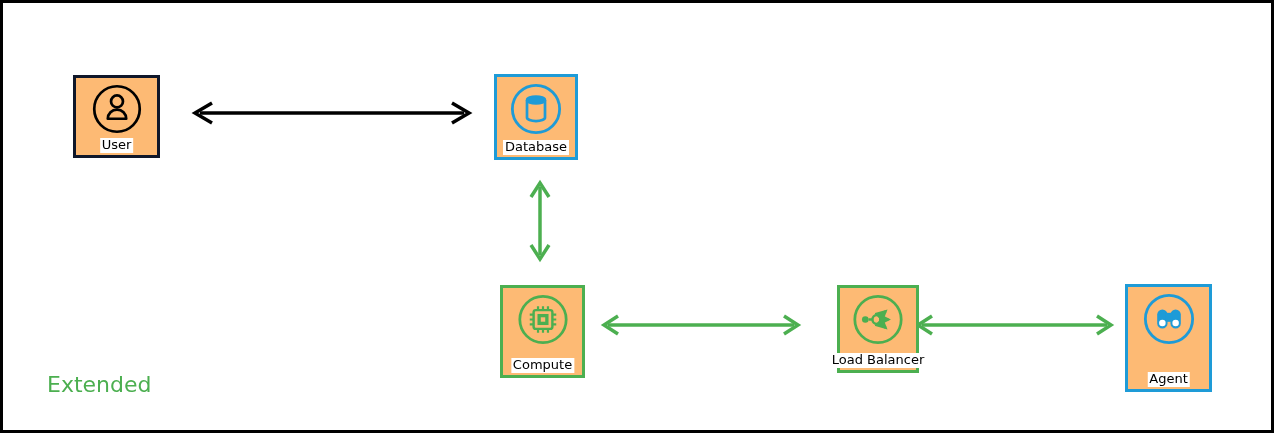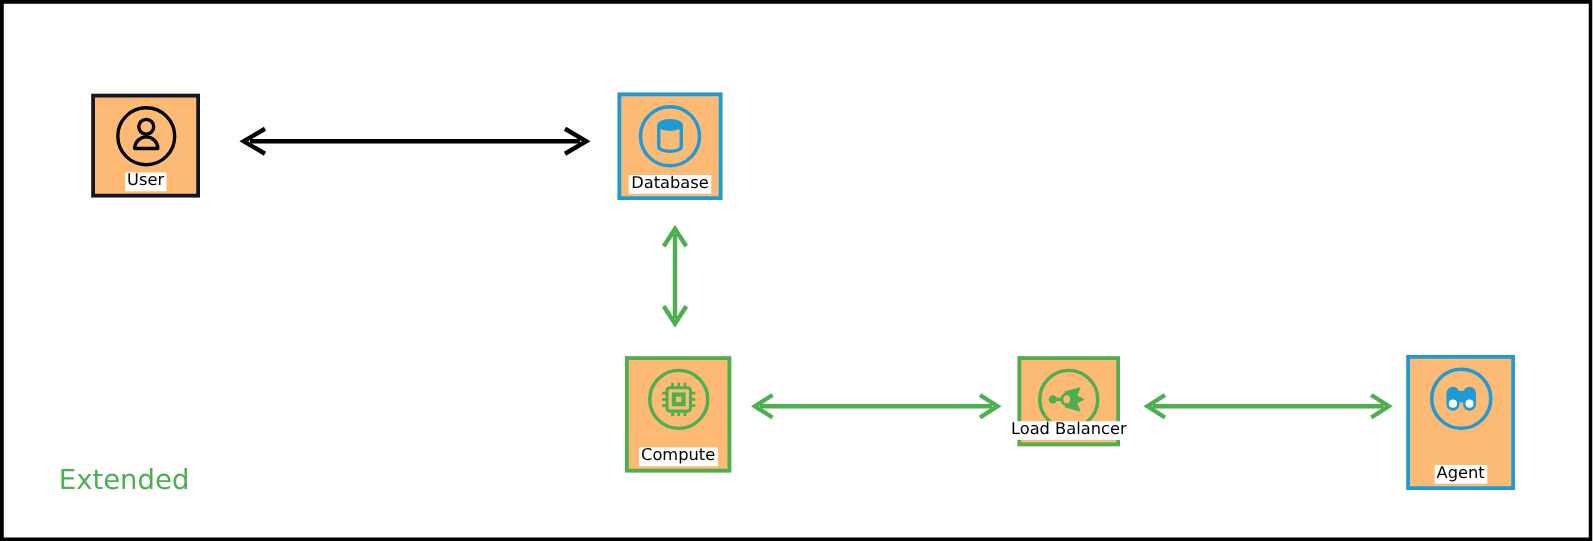--- a/index.html
+++ b/index.html
@@ -119,21 +119,21 @@
           <line x1="12" y1="24" x2="15.5" y2="24"></line>
           <line x1="12" y1="28.5" x2="15.5" y2="28.5"></line>
         <line x1="32.5" y1="19.5" x2="36" y2="19.5"></line>
           <line x1="32.5" y1="24" x2="36" y2="24"></line>
           <line x1="32.5" y1="28.5" x2="36" y2="28.5"></line>
       </g>
     </svg>
     <div class="label">Compute</div>
   </div>
 
-  <div class="node green" style="left:811px; top:282px; width:82px; height:72px;">
+  <div class="node green" style="left:834px; top:282px; width:82px; height:88px;">
     <svg class="icon" width="53" height="53" viewBox="0 0 48 48" xmlns="http://www.w3.org/2000/svg">
       <defs>
         <marker id="lbhead" markerWidth="6" markerHeight="6" refX="4" refY="2.5" orient="auto">
           <path d="M0,0 L5,2.5 L0,5 Z" fill="#4caf50"></path>
         </marker>
       </defs>
       <circle cx="24" cy="24" r="21" fill="none" stroke="#4caf50" stroke-width="2.5"></circle>
       <circle cx="12.5" cy="24" r="3" fill="#4caf50"></circle>
       <line x1="15.5" y1="24" x2="19" y2="24" stroke="#4caf50" stroke-width="2.2"></line>
       <circle cx="23" cy="24" r="4" fill="none" stroke="#4caf50" stroke-width="2.2"></circle>

